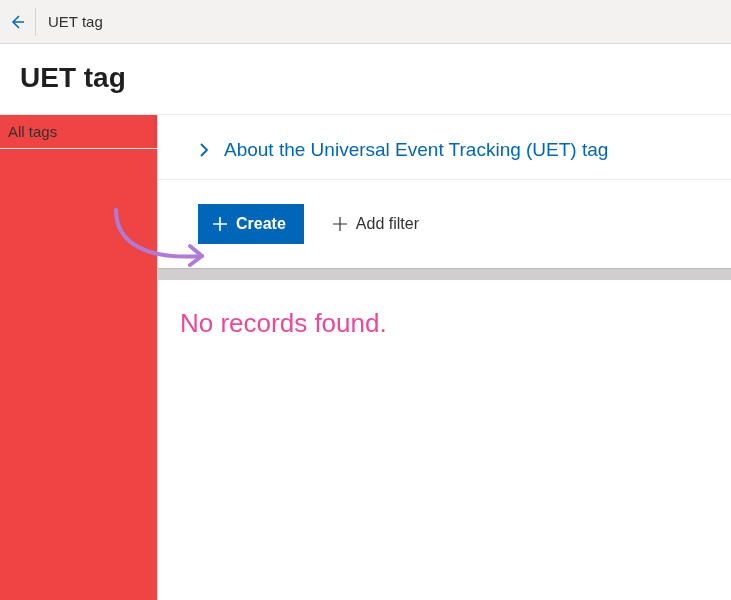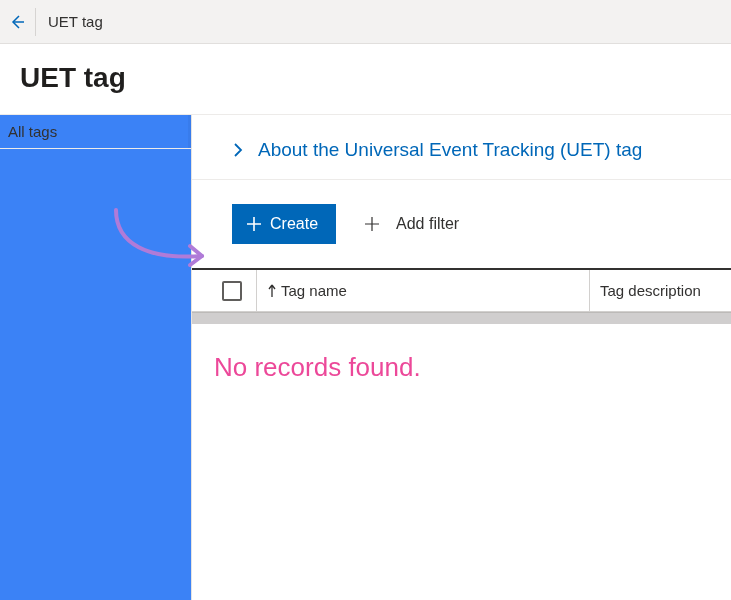--- a/index.html
+++ b/index.html
@@ -41,23 +41,23 @@
     .page-title {
       font-size: 28px;
       font-weight: 700;
       color: #201f1e;
     }
     .content-wrap {
       display: flex;
       height: calc(100% - 44px - 71px);
     }
     .sidebar {
-      width: 192px;
+      width: 158px;
       border-right: 1px solid #e5e3e1;
-      background: #3b82f6;
+      background: #ef4444;
     }
     .sidebar-item {
       padding: 8px 8px;
       font-size: 15px;
       color: #323130;
       border-bottom: 1px solid #edebe9;
       cursor: pointer;
       box-shadow: inset -3px 0 0 rgba(0,0,0,0.04);
     }
     .main {
@@ -93,28 +93,28 @@
       background: #0067b8;
       color: #fff;
       border: none;
       height: 40px;
       padding: 0 18px 0 14px;
       font-size: 16px;
       display: flex;
       align-items: center;
       gap: 8px;
       cursor: pointer;
-      font-weight: 400;
+      font-weight: 700;
     }
     .add-filter {
       color: #323130;
       font-size: 16px;
       display: flex;
       align-items: center;
-      gap: 16px;
+      gap: 8px;
       cursor: pointer;
     }
     .table-head {
       display: flex;
       align-items: center;
       border-top: 2px solid #323130;
       border-bottom: 1px solid #d2d0ce;
       height: 44px;
       padding: 0 12px 0 16px;
     }
@@ -216,34 +216,20 @@
         <span>Create</span>
       </button>
       <div class="add-filter">
         <svg width="16" height="16" viewBox="0 0 16 16">
           <path d="M8 1 L8 15 M1 8 L15 8" stroke="#323130" stroke-width="1.2"></path>
         </svg>
         <span>Add filter</span>
       </div>
     </div>
 
-    <div class="table-head">
-      <div class="checkbox-cell">
-        <div class="checkbox"></div>
-      </div>
-      <div class="col-header col-tagname">
-        <svg width="10" height="14" viewBox="0 0 10 14">
-          <path d="M5 1 L5 13 M5 1 L2 5 M5 1 L8 5" stroke="#323130" stroke-width="1.3" fill="none"></path>
-        </svg>
-        <span>Tag name</span>
-      </div>
-      <div class="col-header col-tagdesc">
-        <span>Tag description</span>
-      </div>
-    </div>
 
     <div class="scroll-strip"></div>
 
     <div class="empty-state">No records found.</div>
   </div>
 </div>
 
 <svg class="annotation-arrow" width="110" height="70" viewBox="0 0 110 70">
   <path d="M 8 4 C 8 38, 40 54, 94 50" stroke="#b07bd8" stroke-width="4" fill="none" stroke-linecap="round"></path>
   <path d="M 94 50 L 82 40 M 94 50 L 82 59" stroke="#b07bd8" stroke-width="4" fill="none" stroke-linecap="round"></path>

